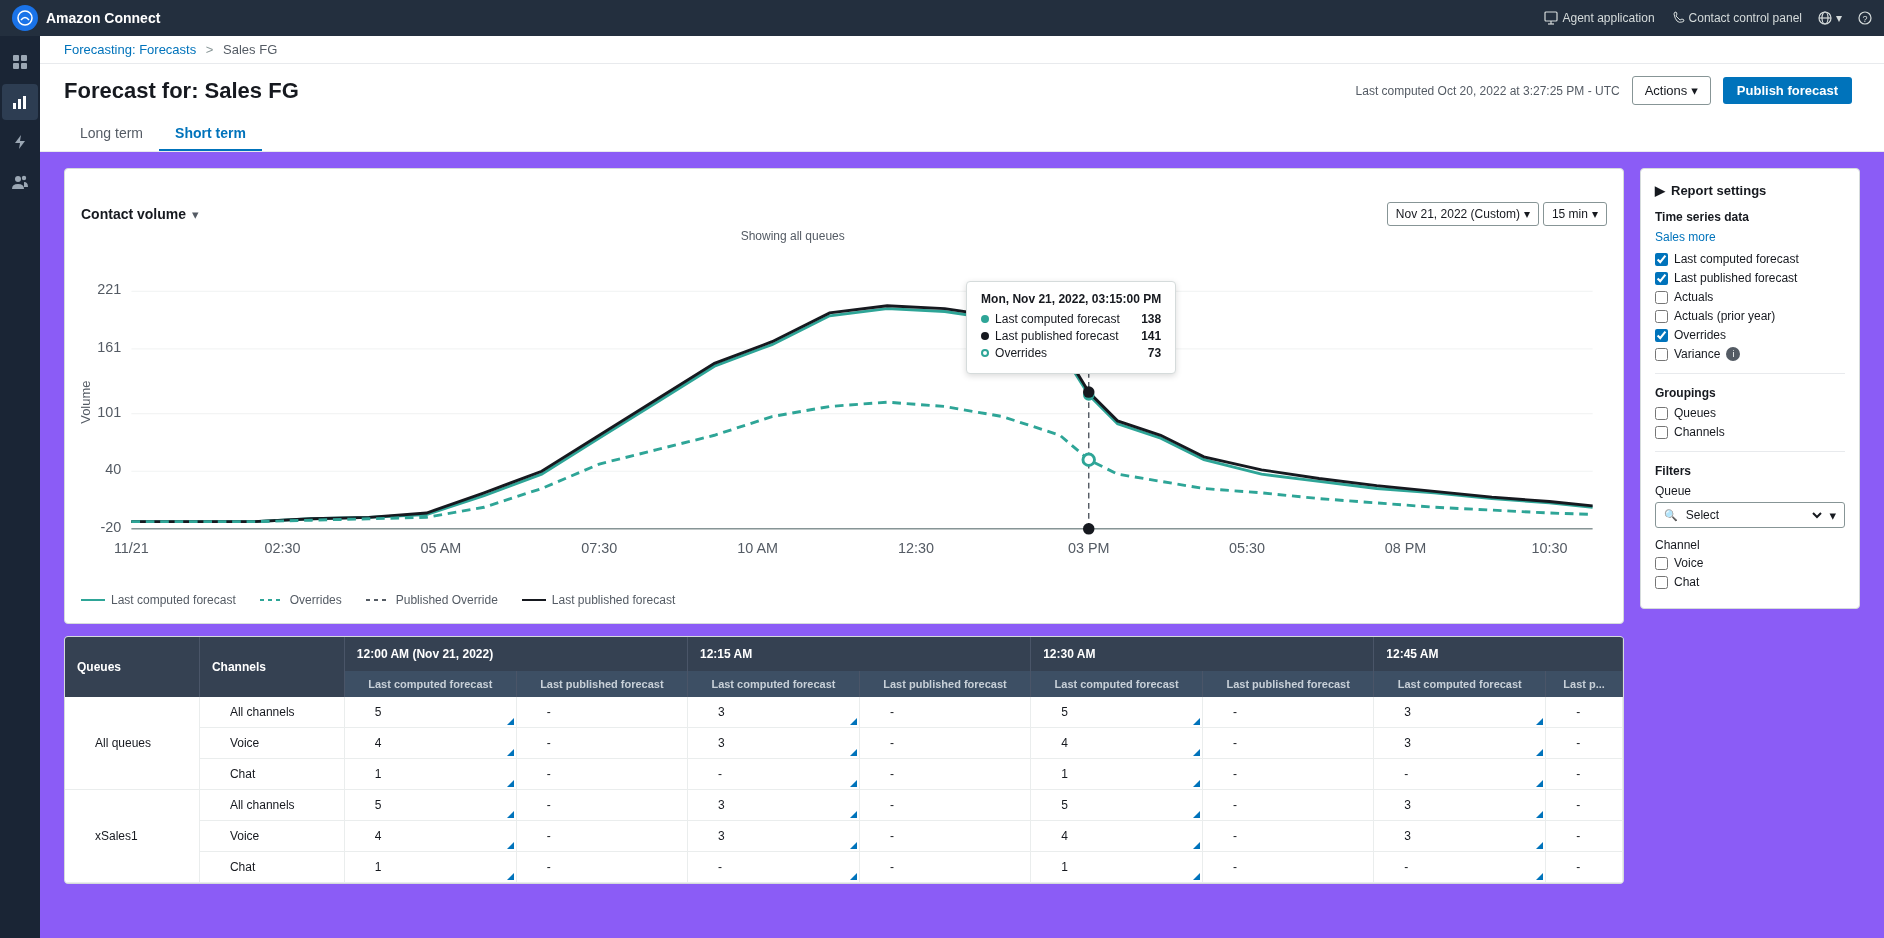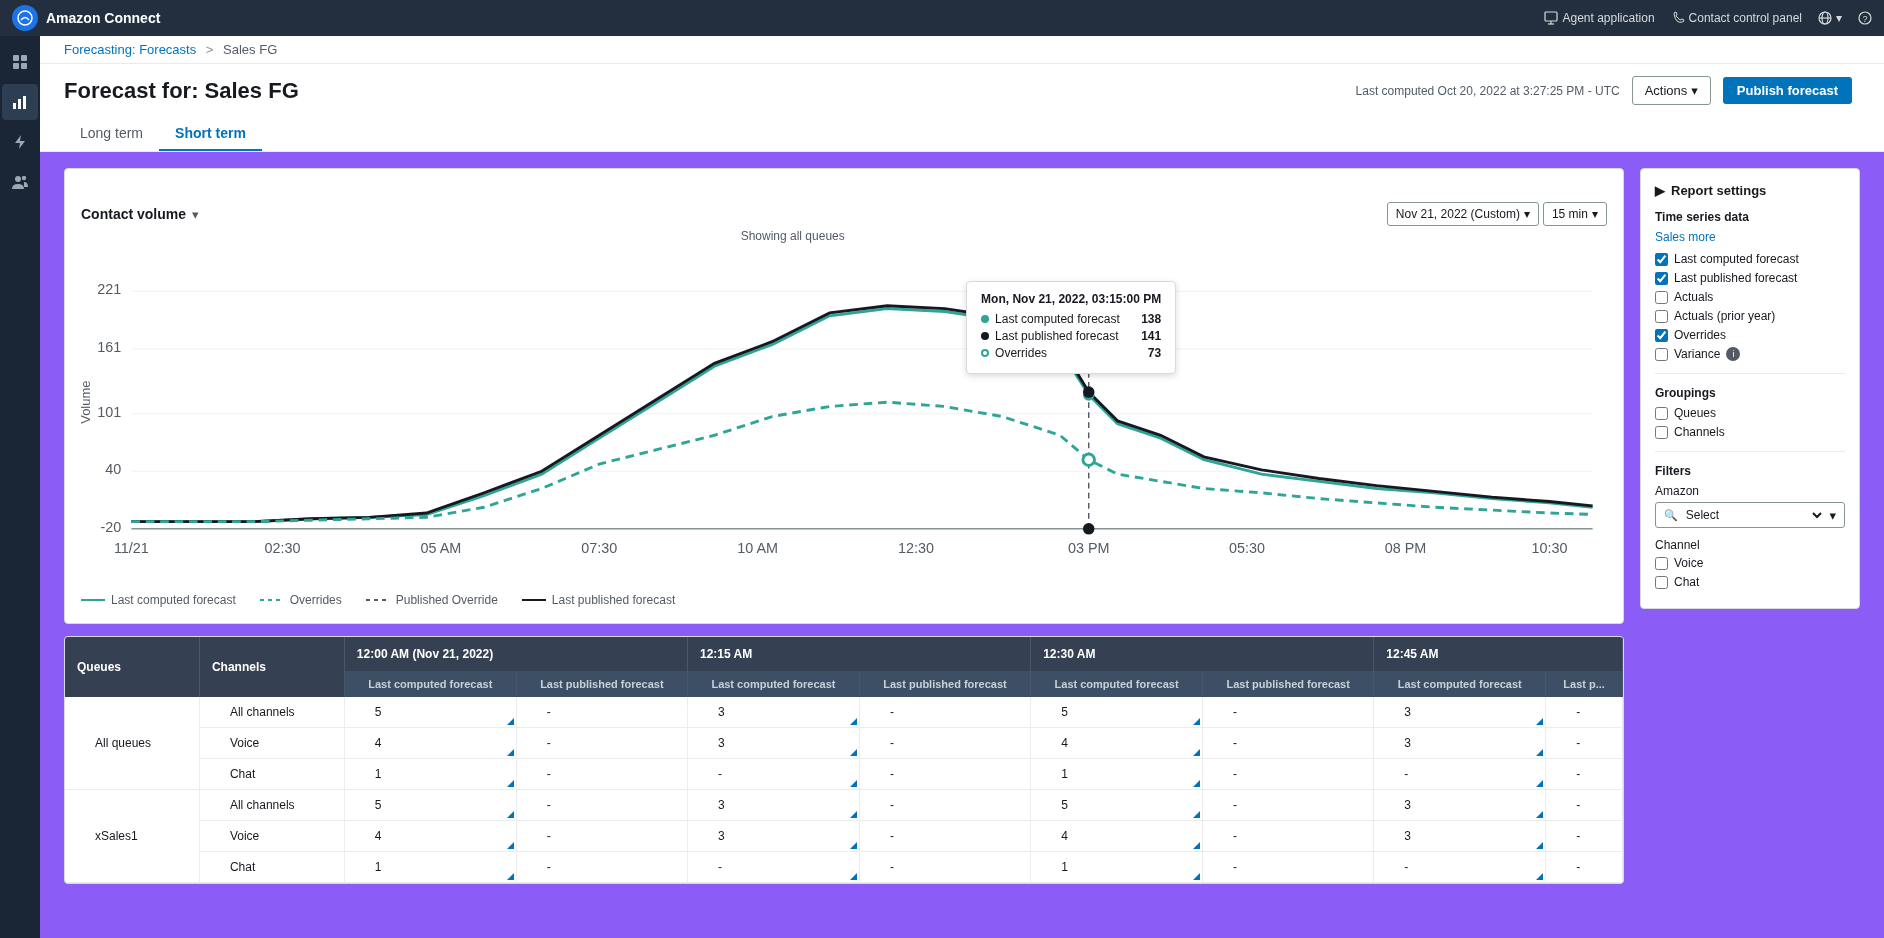--- a/index.html
+++ b/index.html
@@ -626,21 +626,21 @@
           <div class="checkbox-row">
             <input type="checkbox" style="">
             <span>Channels</span>
           </div>
         </div>
 
         <hr class="divider">
 
         <div class="filter-section">
           <div class="panel-sub-title">Filters</div>
-          <div style="font-size:12px; color:#16191f; margin-bottom:4px;">Amazon</div>
+          <div style="font-size:12px; color:#16191f; margin-bottom:4px;">Queue</div>
           <div class="filter-input-wrap">
             <span class="search-icon-sm">🔍</span>
             <select>
               <option value="">Select</option>
             </select>
             <span>▾</span>
           </div>
 
           <div style="font-size:12px; color:#16191f; margin-bottom:4px; margin-top:10px;">Channel</div>
           <div class="checkbox-row">

